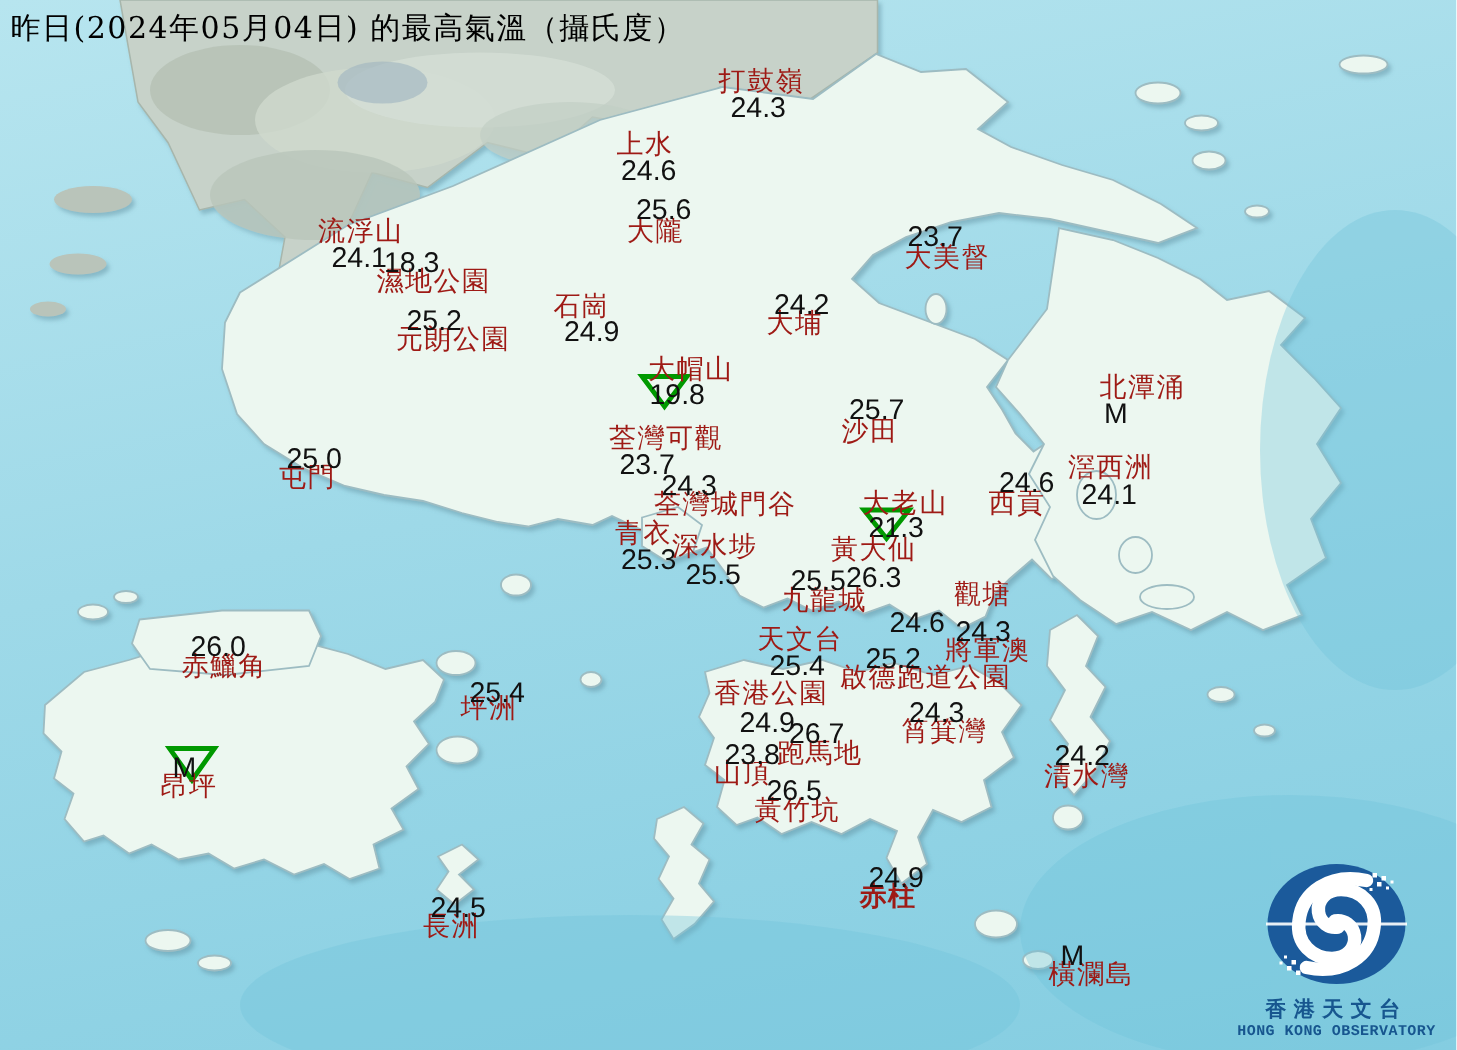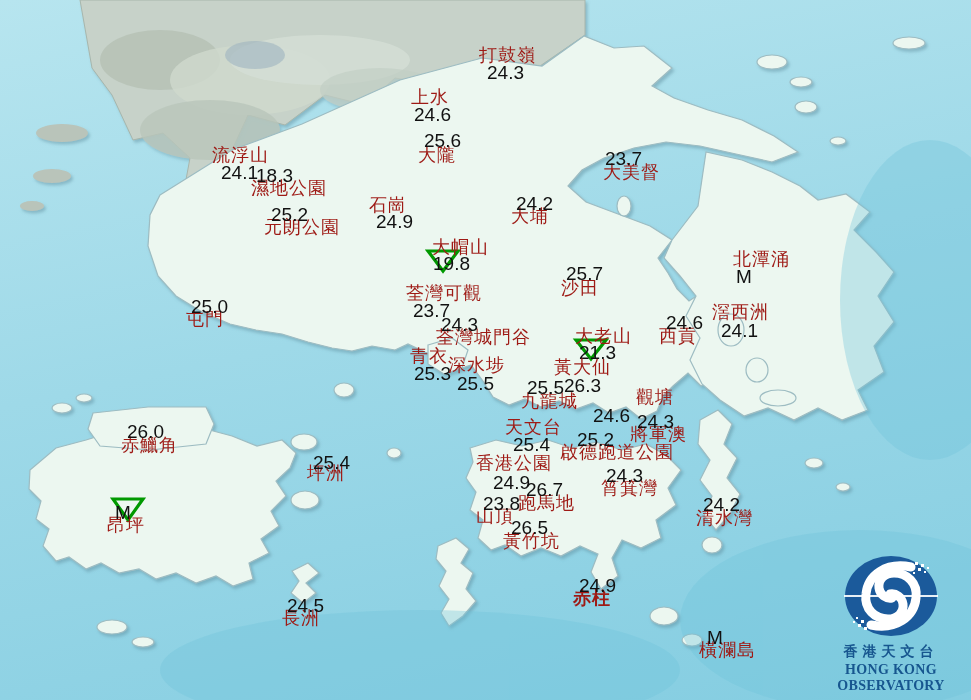--- a/index.html
+++ b/index.html
@@ -25,22 +25,22 @@
     position:absolute;left:7px;top:5px;z-index:20;color:#000;
     font-family:"DejaVu Serif","Liberation Serif",serif;
     font-size:20px;letter-spacing:1px;white-space:nowrap;
   }
   #logo{position:absolute;right:12px;bottom:6px;z-index:15;width:136px;text-align:center;}
   #logo .cn{
     font-family:Liberation Mono, monospace;
     font-weight:bold;font-size:14px;letter-spacing:5px;color:#17568f;margin-top:1px;
   }
   #logo .en{
-    font-family:Liberation Serif, serif;
-    font-weight:bold;font-size:14px;letter-spacing:0.3px;color:#17568f;margin-top:1px;
+    font-family:Liberation Mono, monospace;
+    font-weight:bold;font-size:10px;letter-spacing:0.3px;color:#17568f;margin-top:1px;
   }
 </style>
 </head>
 <body>
 
 <div id="stage">
 
   <svg id="map-svg" width="971" height="700" viewBox="0 0 971 700">
     <defs>
       <filter id="coast-shadow" x="-10%" y="-10%" width="120%" height="120%">
@@ -207,20 +207,21 @@
       <span class="st-name" style="left: 107px; top: 516px; color: rgb(158, 26, 21);">昂坪</span>
       <span class="st-value" style="left: 115px; top: 503px; color: rgb(17, 17, 17);">M</span>
       <span class="st-name" style="left: 282px; top: 609px; color: rgb(158, 26, 21);">長洲</span>
       <span class="st-value" style="left: 287px; top: 596px; color: rgb(17, 17, 17);">24.5</span>
       <span class="st-name" style="left: 573px; top: 589px; color: rgb(158, 26, 21); font-weight: bold;">赤柱</span>
       <span class="st-value" style="left: 579px; top: 576px; color: rgb(17, 17, 17);">24.9</span>
       <span class="st-name" style="left: 699px; top: 641px; color: rgb(158, 26, 21);">橫瀾島</span>
       <span class="st-value" style="left: 707px; top: 628px; color: rgb(17, 17, 17);">M</span>
     </div>
 
+  <div id="title">昨日(2024年05月04日) 的最高氣溫（攝氏度）</div>
 
   <div id="logo">
     <svg width="120" height="84" viewBox="0 0 120 84">
       <ellipse cx="60" cy="42" rx="46" ry="40" fill="#1b5a9b"></ellipse>
       <rect x="13" y="41" width="94" height="2" fill="#ffffff" opacity="0.9"></rect>
       <path d="M80,13 C55,8 37,21 35,40 C33,55 44,65 57,65 C67,65 73,58 72,50 C71,43 65,39 59,40" fill="none" stroke="#ffffff" stroke-width="9" stroke-linecap="round"></path>
       <path d="M40,71 C65,76 83,63 85,44 C87,29 76,19 63,19 C53,19 47,26 48,34 C49,41 55,45 61,44" fill="none" stroke="#ffffff" stroke-width="9" stroke-linecap="round"></path>
       <g fill="#ffffff">
         <rect x="84" y="8" width="3" height="3"></rect>
           <rect x="90" y="10" width="3" height="3"></rect>

